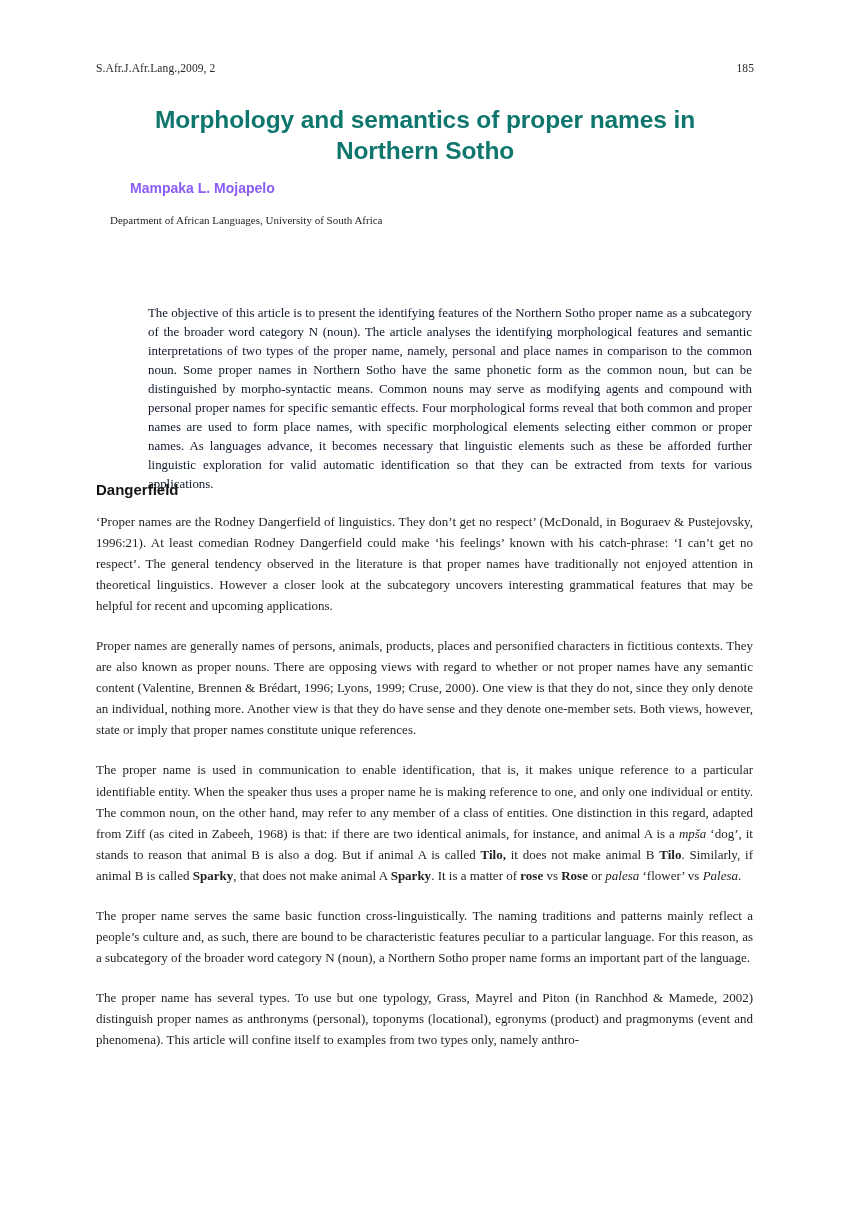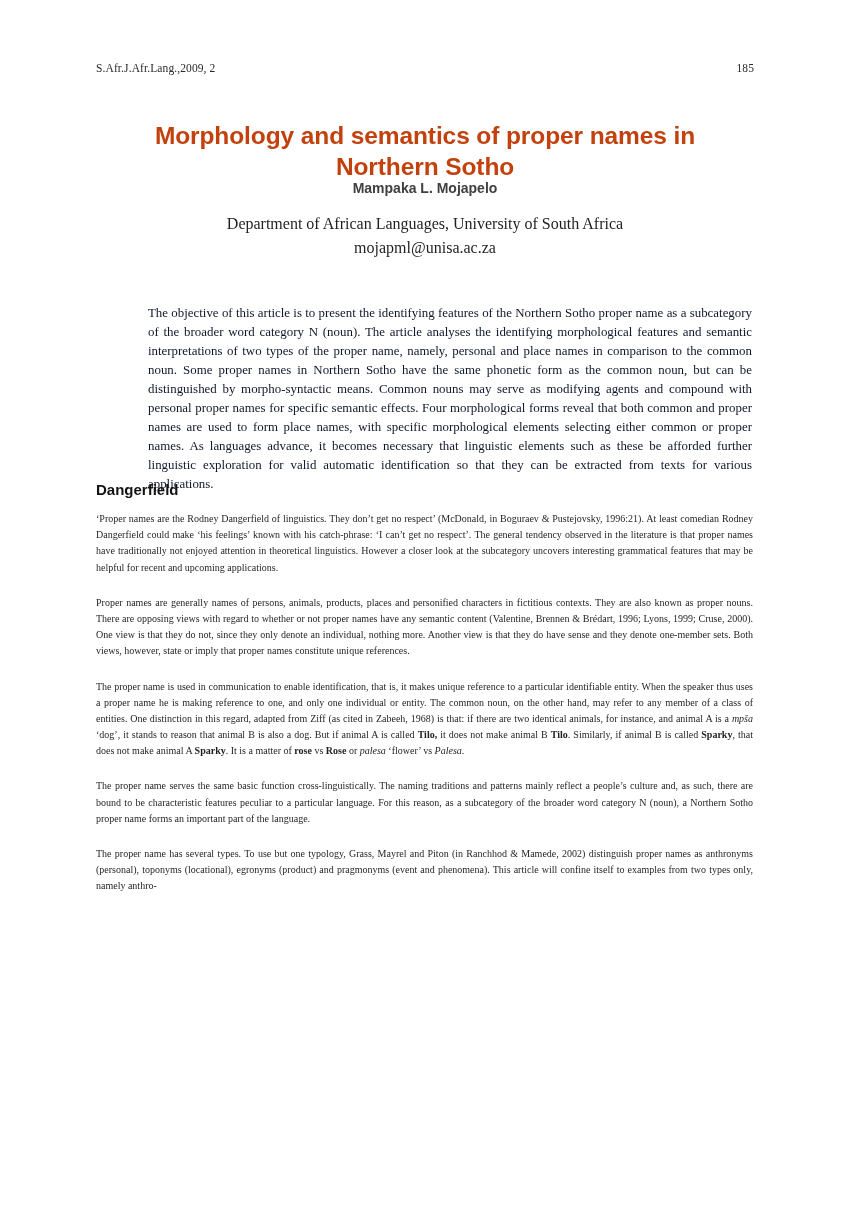--- a/index.html
+++ b/index.html
@@ -46,44 +46,43 @@
     top: 104px;
     left: 130px;
     width: 590px;
     text-align: center;
   }
   .article-title {
     font-family: "Liberation Sans", "DejaVu Sans", sans-serif;
     font-weight: bold;
     font-size: 24.5px;
     line-height: 1.28;
-    color: #c2410c;
-    margin: 16px;
+    color: #0f766e;
+    margin: 0;
     letter-spacing: -0.1px;
   }
 
   .author {
     position: absolute;
     top: 180px;
     left: 130px;
     width: 590px;
-    text-align: center;
+    text-align: left;
     font-family: "Liberation Sans", "DejaVu Sans", sans-serif;
     font-weight: bold;
     font-size: 14px;
-    color: #404040;
+    color: #8b5cf6;
   }
 
   .affiliation {
     position: absolute;
     top: 212px;
     left: 110px;
     width: 630px;
-    text-align: center;
-    font-size: 16px;
+    font-size: 11px;
     line-height: 1.5;
     color: #1f1f1f;
   }
   .affiliation div { white-space: nowrap; }
 
   
   .abstract {
     position: absolute;
     top: 292px;
     left: 148px;
@@ -108,21 +107,21 @@
   }
 
   
   .body-col {
     position: absolute;
     top: 511px;
     left: 96px;
     width: 657px;
   }
   .para {
-    font-size: 10px;
+    font-size: 13px;
     line-height: 1.62;
     text-align: justify;
     color: #1f1f1f;
     margin: 0 0 19px 0;
     hyphens: none;
   }
   .para:last-child { margin-bottom: 15px; }
   .para i { }
   .para b { font-weight: bold; }
 </style>
@@ -137,21 +136,20 @@
   </div>
 
   <div class="title-block">
     <h1 class="article-title">Morphology and semantics of proper names in Northern Sotho</h1>
   </div>
 
   <div class="author">Mampaka L. Mojapelo</div>
 
   <div class="affiliation">
     <div>Department of African Languages, University of South Africa</div>
-    <div>mojapml@unisa.ac.za</div>
   </div>
 
   <div class="abstract">The objective of this article is to present the identifying features of the Northern Sotho proper name as a subcategory of the broader word category N (noun). The article analyses the identifying morphological features and semantic interpretations of two types of the proper name, namely, personal and place names in comparison to the common noun. Some proper names in Northern Sotho have the same phonetic form as the common noun, but can be distinguished by morpho-syntactic means. Common nouns may serve as modifying agents and compound with personal proper names for specific semantic effects. Four morphological forms reveal that both common and proper names are used to form place names, with specific morphological elements selecting either common or proper names. As languages advance, it becomes necessary that linguistic elements such as these be afforded further linguistic exploration for valid automatic identification so that they can be extracted from texts for various applications.</div>
 
   <div class="section-heading">Dangerfield</div>
 
   <div class="body-col">
 
     <p class="para">‘Proper names are the Rodney Dangerfield of linguistics. They don’t get no respect’ (McDonald, in Boguraev &amp; Pustejovsky, 1996:21). At least comedian Rodney Dangerfield could make ‘his feelings’ known with his catch-phrase: ‘I can’t get no respect’. The general tendency observed in the literature is that proper names have traditionally not enjoyed attention in theoretical linguistics. However a closer look at the subcategory uncovers interesting grammatical features that may be helpful for recent and upcoming applications.</p>
 

